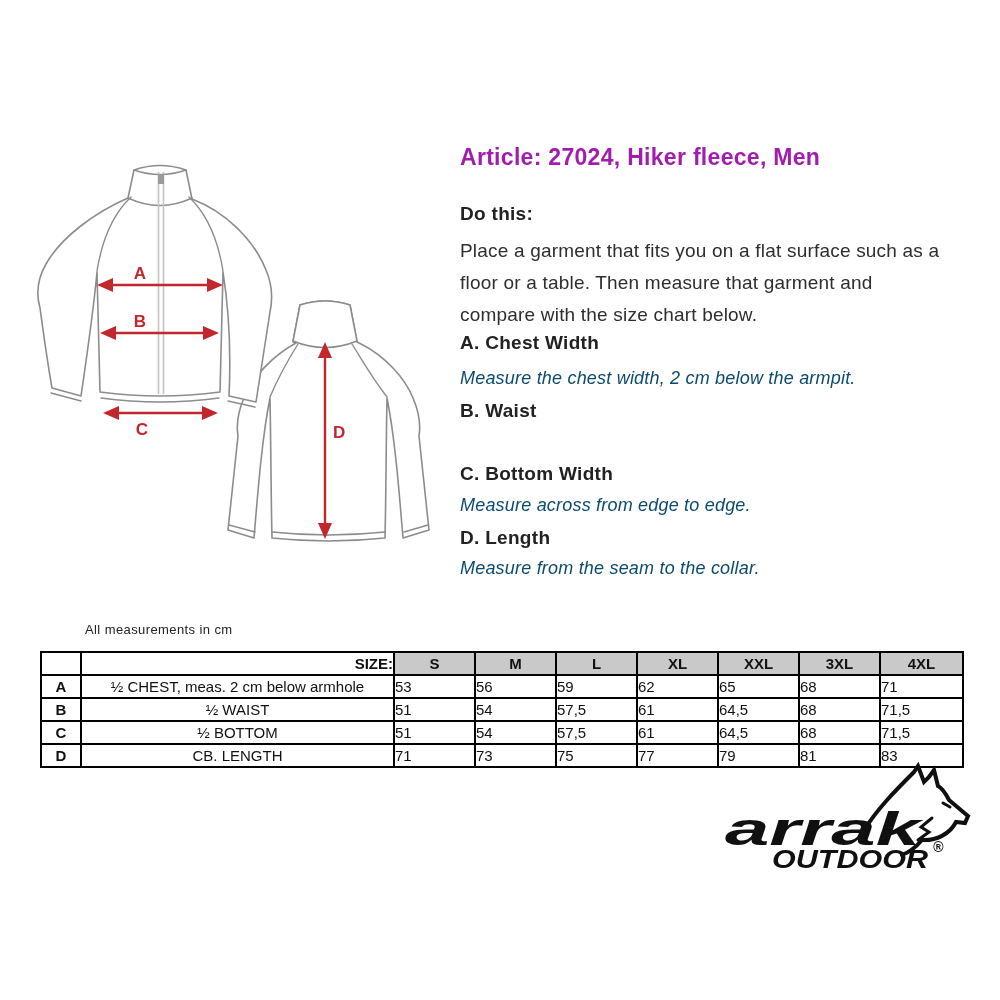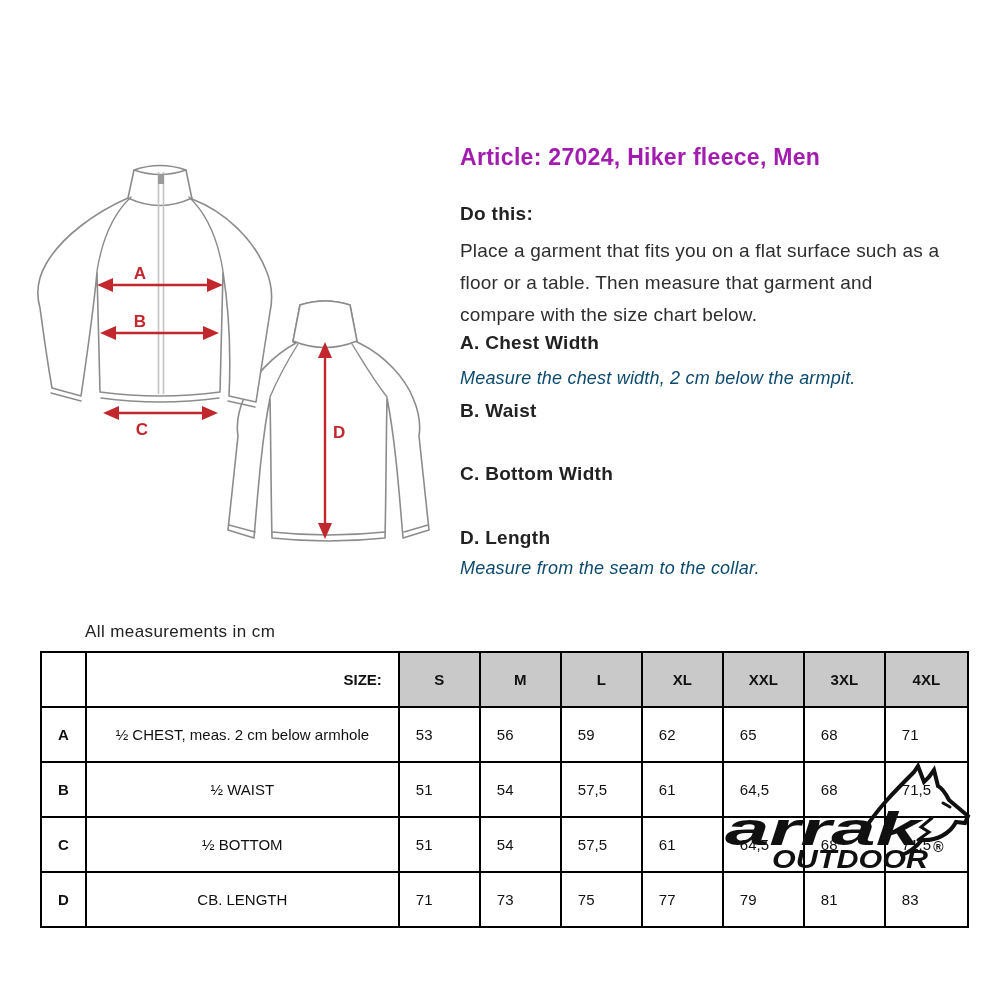--- a/index.html
+++ b/index.html
@@ -4,24 +4,24 @@
 <style>
   html,body{margin:0;padding:0;}
   body{width:1000px;height:1000px;background:#fff;font-family:"Liberation Sans",sans-serif;color:#2b2b2b;}
   .page{position:relative;width:1000px;height:1000px;background:#fff;overflow:hidden;}
 
   .abs{position:absolute;white-space:nowrap;}
   .title{left:460px;font-size:23px;font-weight:700;letter-spacing:.3px;color:#a21caf;}
   .h    {left:460px;font-size:19px;font-weight:700;letter-spacing:.3px;color:#222;}
   .p    {left:460px;font-size:19px;font-weight:400;letter-spacing:.2px;color:#2e2e2e;}
   .it   {left:460px;font-size:18px;font-style:italic;font-weight:400;letter-spacing:.2px;color:#0c4a6e;}
-  .note {left:85px;top:622px;font-size:17px;letter-spacing:.4px;color:#222;}
+  .note {left:85px;top:622px;font-size:13px;letter-spacing:.4px;color:#222;}
 
   table.size{position:absolute;left:40px;top:651px;border-collapse:collapse;table-layout:fixed;}
-  table.size td{border:2px solid #000;height:21px;padding:16px;font-size:15px;color:#111;overflow:hidden;margin-top:40px;}
+  table.size td{border:2px solid #000;height:21px;padding:0;font-size:15px;color:#111;overflow:hidden;margin-top:40px;}
   td.letter{text-align:center;font-weight:700;}
   td.lbl{text-align:center;padding-left:6px;}
   td.sizecap{text-align:right;font-weight:700;padding-right:6px;font-size:15px;}
   td.shead{text-align:center;font-weight:700;background:#c9c9c9;}
   td.val{text-align:left;}
 
   svg text.dlabel{font-family:"Liberation Sans",sans-serif;font-weight:700;font-size:17px;}
   svg .jk{fill:#fff;stroke:#8c8c8c;stroke-width:1.6;stroke-linejoin:round;}
   svg .jl{fill:none;stroke:#8c8c8c;stroke-width:1.4;stroke-linecap:round;}
   svg .zip{fill:none;stroke:#c4c4c4;stroke-width:1.6;}
@@ -102,20 +102,21 @@
   <div class="abs title" style="top:144px;">Article: 27024, Hiker fleece, Men</div>
   <div class="abs h" style="top:203px;">Do this:</div>
   <div class="abs p" style="top:272px;">floor or a table. Then measure that garment and</div>
   <div class="abs p" style="top:240px;">Place a garment that fits you on a flat surface such as a</div>
   <div class="abs p" style="top:304px;">compare with the size chart below.</div>
 
   <div class="abs h" style="top:332px;">A. Chest Width</div>
   <div class="abs it" style="top:368px;">Measure the chest width, 2 cm below the armpit.</div>
   <div class="abs h" style="top:400px;">B. Waist</div>
   <div class="abs h" style="top:463px;">C. Bottom Width</div>
+  <div class="abs it" style="top:495px;">Measure across from edge to edge.</div>
   <div class="abs h" style="top:527px;">D. Length</div>
   <div class="abs it" style="top:558px;">Measure from the seam to the collar.</div>
 
   <div class="abs note">All measurements in cm</div>
 
   <table class="size">
     <colgroup>
       <col style="width:40px">
         <col style="width:313px">
       <col style="width:81px">

